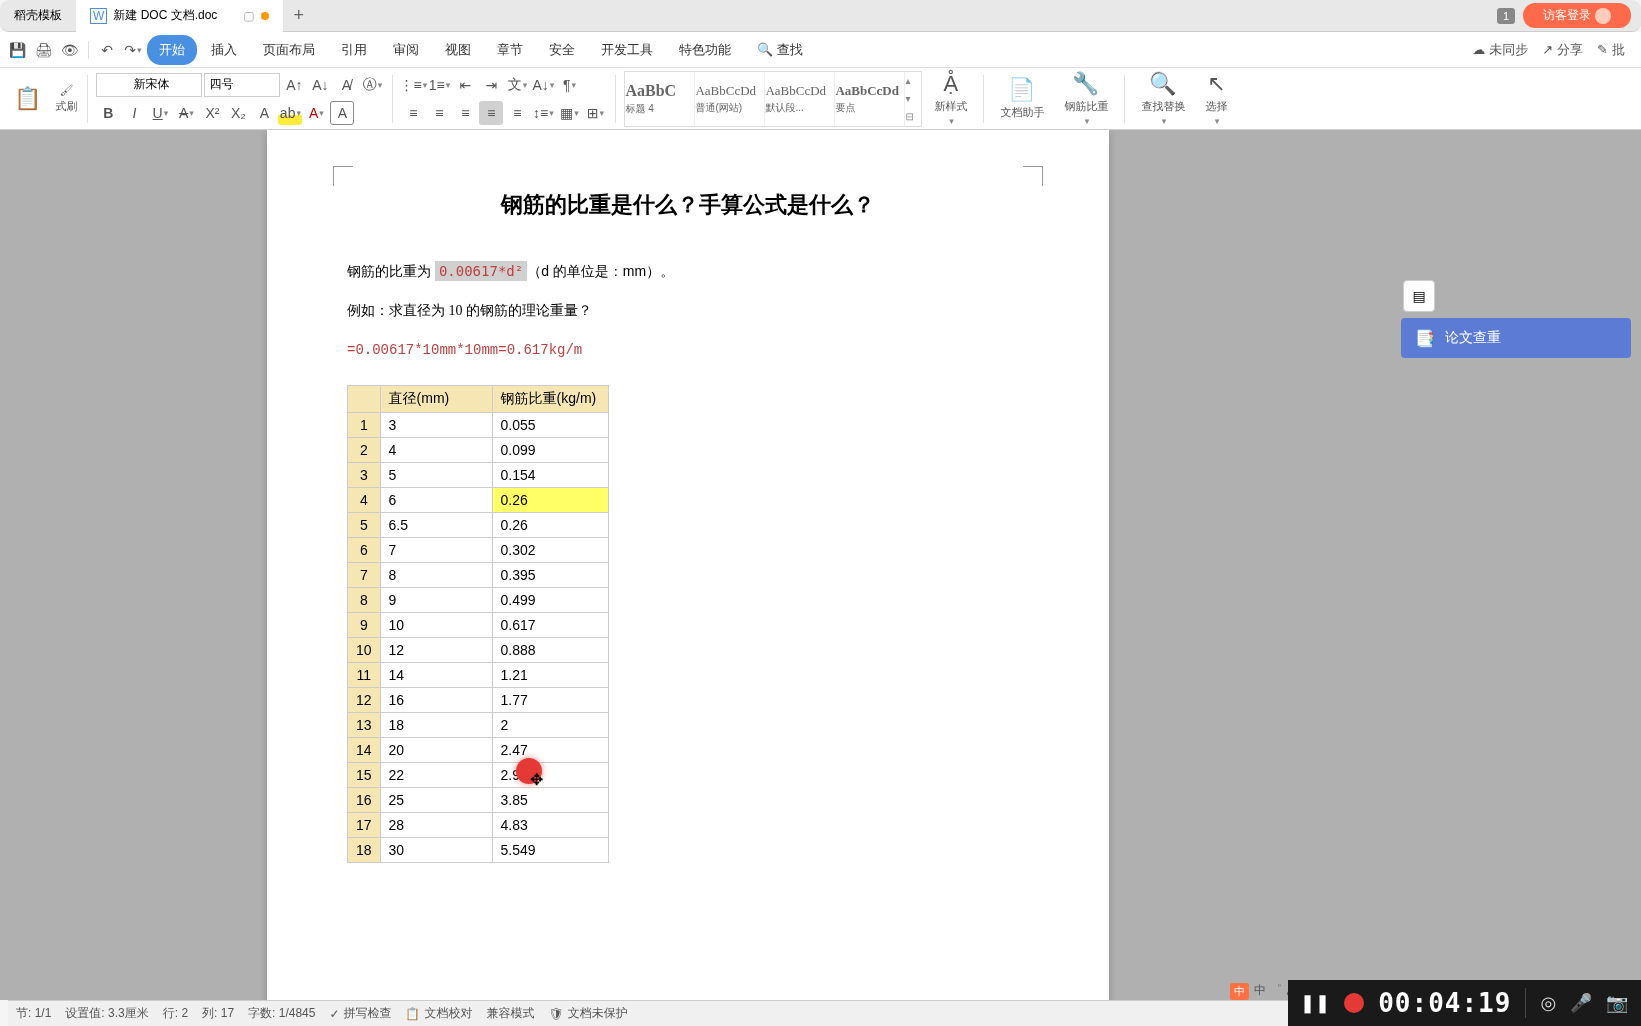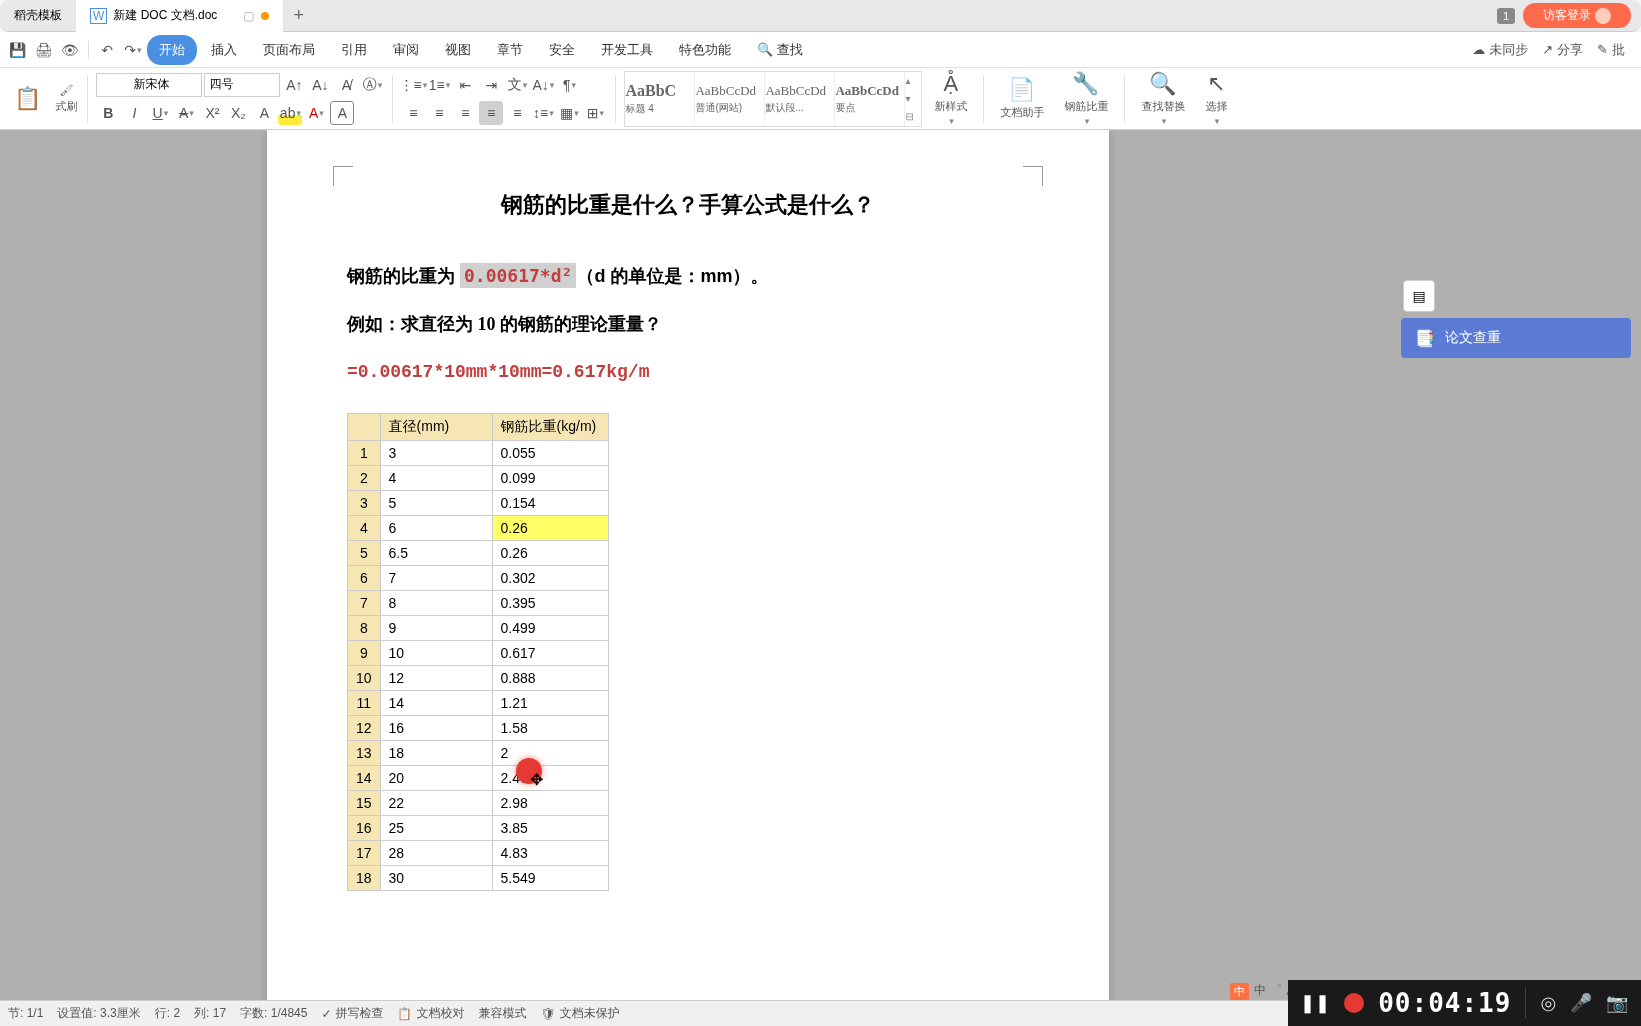--- a/index.html
+++ b/index.html
@@ -43,21 +43,21 @@
 .style-arrow { width: 16px; display: flex; flex-direction: column; justify-content: space-around; font-size: 10px; color: #888; }
 .dropdown-arrow { font-size: 9px; color: #888; margin-left: 1px; }
 
 
 .doc-area { position: absolute; top: 130px; left: 0; right: 0; bottom: 26px; background: #b0b0b0; overflow: hidden; }
 .page { position: absolute; left: 267px; top: 0; width: 842px; background: #fff; box-shadow: 0 2px 8px rgba(0,0,0,0.2); padding: 60px 80px; min-height: 900px; }
 .page-corner { position: absolute; width: 20px; height: 20px; }
 .page-corner.tl { top: 36px; left: 66px; border-left: 1px solid #999; border-top: 1px solid #999; }
 .page-corner.tr { top: 36px; right: 66px; border-right: 1px solid #999; border-top: 1px solid #999; }
 .doc-title { text-align: center; font-size: 22px; font-family: "SimSun", serif; font-weight: bold; margin-bottom: 36px; }
-.doc-para { font-size: 18px; font-family: "SimSun", serif; line-height: 2.2; margin-bottom: 8px; font-weight: bold; }
+.doc-para { font-size: 14px; font-family: "SimSun", serif; line-height: 2.2; margin-bottom: 8px; }
 .formula-highlight { background: #d0d0d0; color: #c04040; padding: 2px 4px; font-family: monospace; }
 .formula-text { color: #c04040; font-family: "Courier New", monospace; }
 .para-icon { position: absolute; left: 280px; top: 258px; width:18px; height:18px; background:#ddd; border-radius:2px; display:flex; align-items:center; justify-content:center; font-size:11px; color:#888; }
 
 
 .data-table { border-collapse: collapse; margin-top: 20px; font-size: 14px; }
 .data-table th, .data-table td { border: 1px solid #ccc; padding: 4px 8px; text-align: left; height: 25px; }
 .data-table th { background: #f5e6b3; font-weight: normal; }
 .data-table td.row-num { background: #f5e6b3; text-align: center; width: 30px; }
 .data-table td.col-diam { width: 112px; }
@@ -69,21 +69,21 @@
 .panel-btn { display: flex; align-items: center; gap: 8px; padding: 8px 12px; font-size: 14px; cursor: pointer; margin-bottom: 6px;}
 .panel-btn.collapse { width: 32px; height: 32px; border: 1px solid #ccc; border-radius: 4px; justify-content: center; background:#fff; margin-left: 12px; }
 .panel-btn.active { background: #5b7bd5; color: #fff; border-radius: 4px; margin: 0 10px; }
 .panel-icon { width: 24px; height: 24px; display: flex; align-items: center; justify-content: center; font-size: 16px; }
 
 
 .cursor-marker { position: absolute; width: 26px; height: 26px; border-radius: 50%; background: #e53935; left: 516px; top: 628px; z-index: 10; box-shadow: 0 0 6px rgba(229,57,53,0.6); }
 .cursor-arrow { position: absolute; left: 530px; top: 640px; font-size: 16px; z-index: 11; color:#000; }
 
 
-.status-bar { position: absolute; bottom: 0; left: 0; right: 0; height: 26px; background: #f0f0f0; border-top: 1px solid #ccc; display: flex; align-items: center; font-size: 12px; color: #555; padding: 0 8px; gap: 14px; }
+.status-bar { position: absolute; bottom: 0; left: 8px; right: 0; height: 26px; background: #f0f0f0; border-top: 1px solid #ccc; display: flex; align-items: center; font-size: 12px; color: #555; padding: 0 8px; gap: 14px; }
 .status-item { display: flex; align-items: center; gap: 4px; }
 
 
 .rec-overlay { position: absolute; bottom: 0; right: 0; height: 46px; background: #1a1a1a; display: flex; align-items: center; padding: 0 12px; gap: 14px; z-index: 20; }
 .rec-btn { color: #fff; font-size: 18px; cursor: pointer; }
 .rec-dot { width: 20px; height: 20px; border-radius: 50%; background: #e53935; }
 .rec-time { color: #fff; font-family: monospace; font-size: 26px; font-weight: bold; letter-spacing: 1px; }
 .rec-sep { width: 1px; height: 30px; background: #444; }
 .rec-icon { color: #ddd; font-size: 18px; }
 
@@ -325,21 +325,21 @@
     <td class="col-weight">0.888</td>
           </tr>
           <tr>
             <td class="row-num">11</td>
     <td class="col-diam">14</td>
     <td class="col-weight">1.21</td>
           </tr>
           <tr>
             <td class="row-num">12</td>
     <td class="col-diam">16</td>
-    <td class="col-weight">1.58</td>
+    <td class="col-weight">1.77</td>
           </tr>
           <tr>
             <td class="row-num">13</td>
     <td class="col-diam">18</td>
     <td class="col-weight">2</td>
           </tr>
           <tr>
             <td class="row-num">14</td>
     <td class="col-diam">20</td>
     <td class="col-weight">2.47</td>

